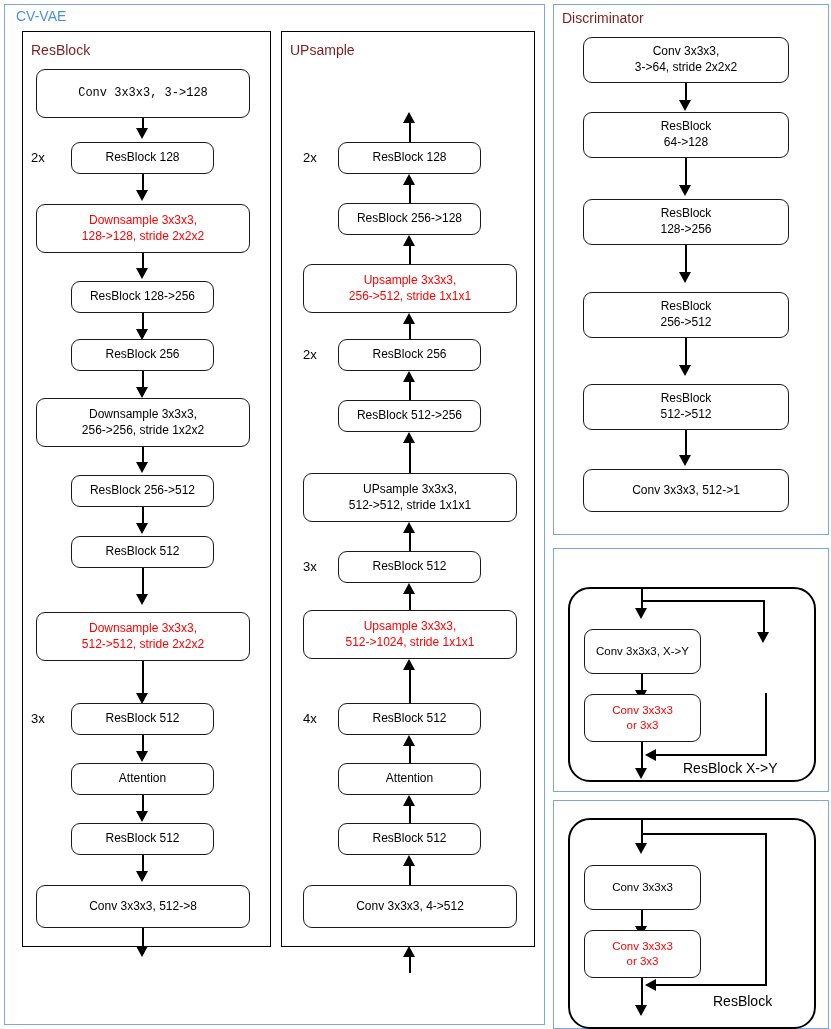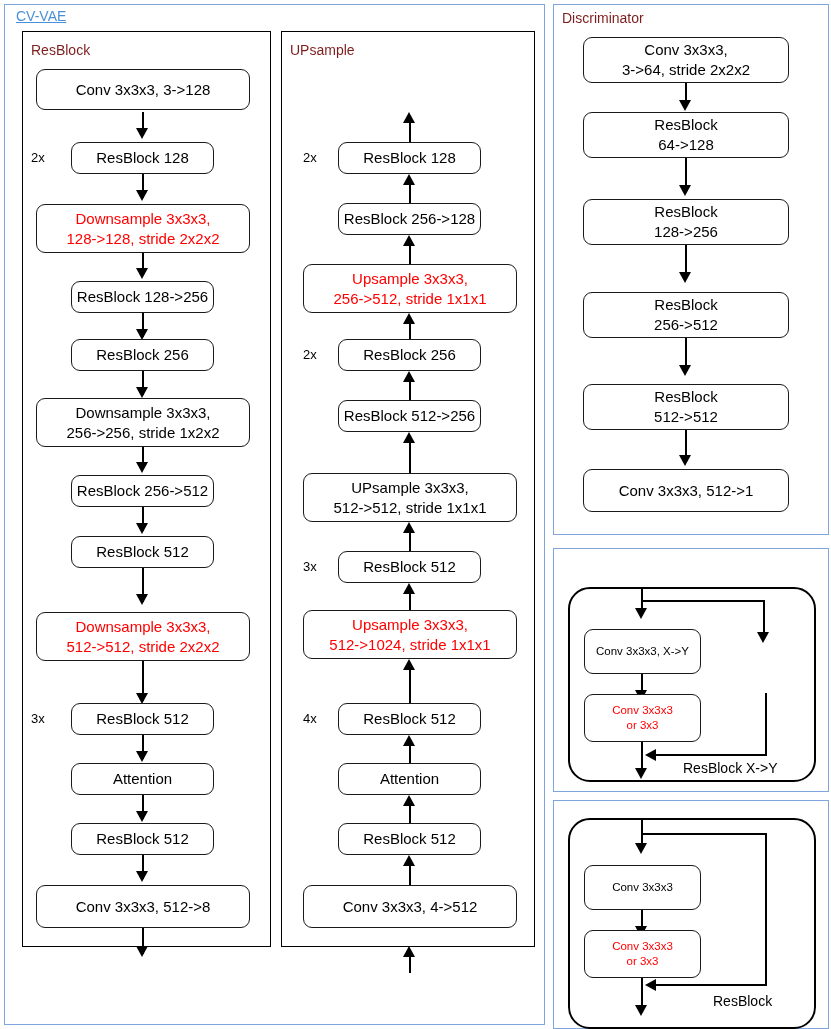--- a/index.html
+++ b/index.html
@@ -9,21 +9,21 @@
   
   .bluepanel{position:absolute;border:1px solid #7ea6dd;box-sizing:border-box;background:#fff;}
   .panel-title{position:absolute;font-size:14px;color:#7f1d1d;white-space:nowrap;}
   .panel-title.accent{color:#4a90d9;}
 
   .blackbox{position:absolute;border:1.6px solid #000;box-sizing:border-box;background:#fff;}
 
   
   .node{position:absolute;box-sizing:border-box;border:1.7px solid #1a1a1a;border-radius:9px;
         background:#fff;display:flex;flex-direction:column;align-items:center;
-        justify-content:center;text-align:center;font-size:15px;color:#000;line-height:1.32;
+        justify-content:center;text-align:center;font-size:12px;color:#000;line-height:1.32;
         padding:2px 4px;z-index:3;}
   .node.red{color:#ff0000;}
   .node .l2{display:block;}
   .node.tiny{font-size:11.5px;}
 
   
   .mult{position:absolute;font-size:13px;color:#000;z-index:3;white-space:nowrap;}
 
   
   .vline{position:absolute;width:2px;background:#000;z-index:1;}
@@ -35,29 +35,29 @@
 
   .legendlabel{position:absolute;font-size:14px;color:#000;background:#fff;padding:0 2px;z-index:4;white-space:nowrap;}
   .roundpanel{position:absolute;border:2px solid #000;border-radius:22px;box-sizing:border-box;background:#fff;}
 </style>
 </head>
 <body>
 
 <div id="root">
 
   <div class="bluepanel" style="left:4px;top:4px;width:541px;height:1021px;"></div>
-  <div class="panel-title accent" style="left:16px;top:8px;text-decoration:underline;">CV-VAE</div>
+  <div class="panel-title accent" style="left:16px;top:8px;">CV-VAE</div>
 
   <div class="blackbox" style="left:22px;top:31px;width:249px;height:916px;"></div>
   <div class="panel-title" style="left:31px;top:42px;">ResBlock</div>
 
   <div class="blackbox" style="left:281px;top:31px;width:254px;height:916px;"></div>
   <div class="panel-title" style="left:290px;top:42px;">UPsample</div>
 
-  <div class="node" style="left:36px;top:69px;width:214px;height:41px;">
+  <div class="node" style="left:36px;top:69px;width:214px;height:49px;font-family:Liberation Mono, monospace;">
     <span>Conv 3x3x3, 3-&gt;128</span>
   </div>
   <div class="vline" style="left:142px;top:112px;height:23px;"></div>
   <div class="arrowhead down" style="left:136px;top:128px;"></div>
 
   <div class="mult" style="left:31px;top:150px;">2x</div>
   <div class="node" style="left:71px;top:142px;width:143px;height:32px;">
     <span>ResBlock 128</span>
   </div>
   <div class="vline" style="left:142px;top:174px;height:24px;"></div>

